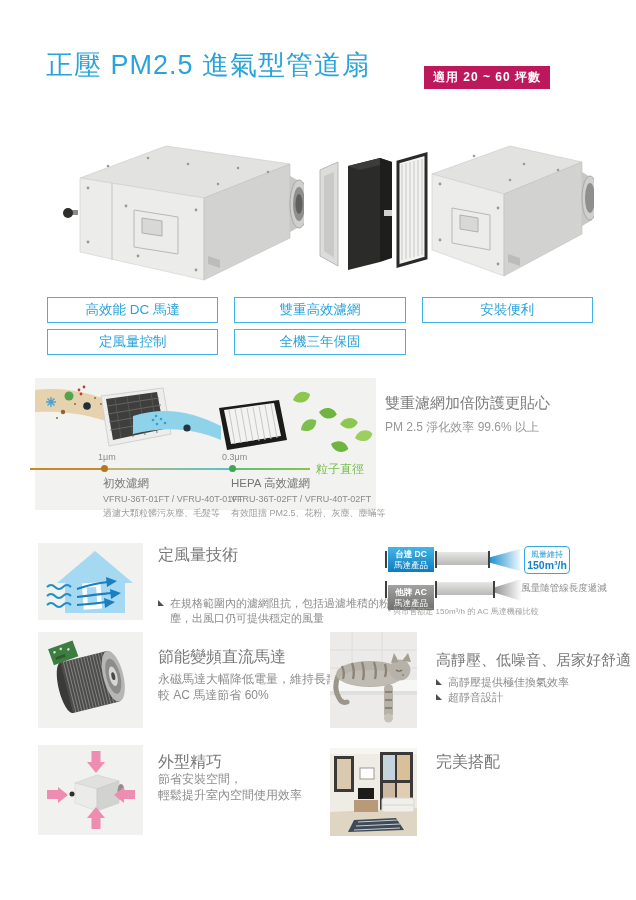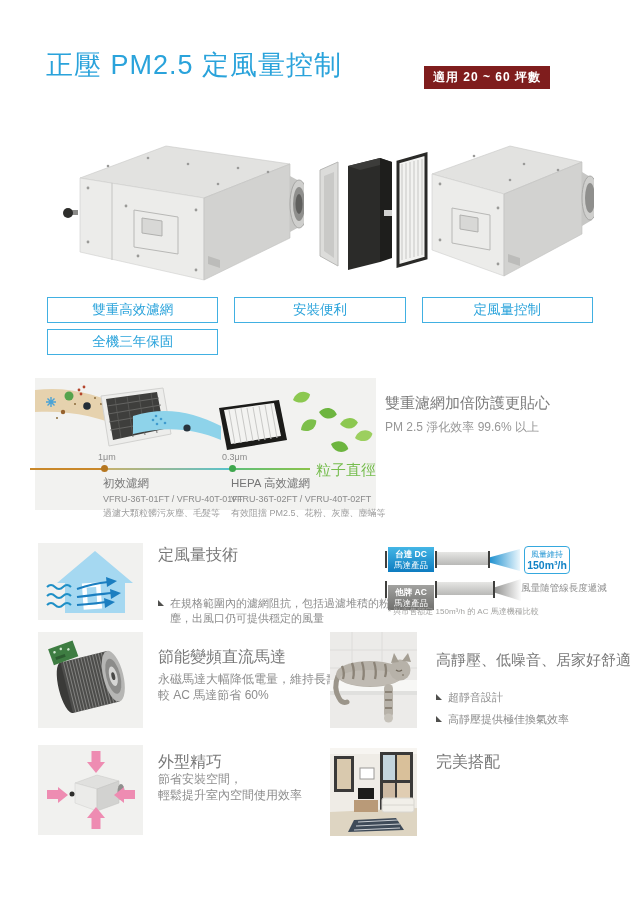--- a/index.html
+++ b/index.html
@@ -2,21 +2,21 @@
 <html><head>
 <meta charset="utf-8">
 <style>
   html,body{margin:0;padding:0;background:#fff;}
   .page{position:relative;width:636px;height:900px;background:#fff;overflow:hidden;
         font-family:"Liberation Sans","DejaVu Sans",sans-serif;}
   .abs{position:absolute;}
 
   
   .title{left:46px;top:47px;font-size:27px;color:#2aa3db;letter-spacing:1px;white-space:nowrap;}
-  .badge{left:424px;top:66px;background:#7f1d1d;color:#fff;font-size:12px;font-weight:bold;
+  .badge{left:424px;top:66px;background:#be185d;color:#fff;font-size:12px;font-weight:bold;
          padding:3px 9px;letter-spacing:1px;white-space:nowrap;}
 
   
   .product-1{left:38px;top:114px;}
   .product-2{left:314px;top:112px;}
 
   
   .features{left:47px;top:297px;width:546px;display:grid;grid-template-columns:repeat(3,1fr);gap:6px 16px;}
   .feature-btn{height:24px;line-height:24px;border:1px solid #41b0e2;color:#2aa3db;
                font-size:13.5px;text-align:center;background:#fff;cursor:pointer;}
@@ -26,21 +26,21 @@
   .tl-seg{height:2px;top:468px;}
   .tl-seg1{left:30px;width:74px;background:#c9882a;}
   .tl-seg2{left:104px;width:129px;background:linear-gradient(90deg,#c9b06a,#56c3ce);}
   .tl-seg3{left:233px;width:77px;background:linear-gradient(90deg,#5fbf7a,#8bc34a);}
   .tl-dot{width:7px;height:7px;border-radius:50%;top:465px;}
   .tl-dot1{left:101px;background:#b5761f;}
   .tl-dot2{left:229px;background:#3ea74d;}
   .tl-tick{top:452px;font-size:9px;color:#8c8c8c;}
   .tl-tick1{left:98px;}
   .tl-tick2{left:222px;}
-  .tl-axis-label{left:316px;top:461px;font-size:15px;color:#76bd4e;white-space:nowrap;}
+  .tl-axis-label{left:316px;top:461px;font-size:12px;color:#76bd4e;white-space:nowrap;}
   .finfo{color:#8a8a8a;}
   .finfo1{left:103px;top:476px;width:127px;}
   .finfo2{left:231px;top:476px;width:143px;}
   .finfo .name{font-size:11.5px;color:#767676;margin-bottom:3px;white-space:nowrap;}
   .finfo .models{font-size:9px;color:#8a8a8a;margin-bottom:3px;white-space:nowrap;}
   .finfo .desc{font-size:9px;color:#9c9c9c;white-space:nowrap;}
   .dual-heading{left:385px;top:394px;font-size:15px;color:#7b7b7b;}
   .dual-sub{left:385px;top:419px;font-size:12px;color:#979797;}
 
   
@@ -77,38 +77,38 @@
   .cmp-ac-result{left:520px;top:581px;width:88px;font-size:9.5px;color:#8c8c8c;text-align:center;line-height:13px;}
   .cmp-note{left:388px;top:606px;font-size:8px;color:#a3a3a1;white-space:nowrap;}
 
   
   .motor-panel{left:38px;top:632px;width:105px;height:96px;background:#f1f1ef;
                display:flex;align-items:center;justify-content:center;}
   .motor-heading{left:158px;top:647px;}
   .motor-body{left:158px;top:671px;width:210px;font-size:12px;color:#8d8d8d;line-height:16px;}
   .cat-photo{left:330px;top:632px;width:87px;height:96px;overflow:hidden;}
   .quiet-heading{left:436px;top:651px;font-size:15px;color:#787878;white-space:nowrap;}
-  .quiet-b1{left:436px;top:712px;}
+  .quiet-b1{left:436px;top:675px;}
   .quiet-b2{left:436px;top:690px;}
 
   
   .compact-panel{left:38px;top:745px;width:105px;height:90px;background:#f1f1ef;
                  display:flex;align-items:center;justify-content:center;}
   .compact-heading{left:158px;top:752px;}
   .compact-body{left:158px;top:771px;font-size:12px;color:#8d8d8d;line-height:16px;white-space:nowrap;}
   .room-photo{left:330px;top:748px;width:87px;height:88px;overflow:hidden;}
   .match-heading{left:436px;top:752px;}
   .match-body{left:436px;top:771px;width:180px;font-size:11.5px;color:#8d8d8d;line-height:16px;white-space:nowrap;}
 </style>
 </head>
 <body>
 
 <div class="page">
 
-  <div class="abs title">正壓 PM2.5 定風量控制</div>
+  <div class="abs title">正壓 PM2.5 進氣型管道扇</div>
   <div class="abs badge">適用 20 ~ 60 坪數</div>
 
   <svg class="abs product-1" width="266" height="180" viewBox="0 0 266 180">
     <polygon points="42,64 128,32 252,50 166,84" fill="#e2e2e0" stroke="#c8c8c6" stroke-width="0.6"></polygon>
     <polygon points="42,64 166,84 166,166 42,138" fill="#ececea" stroke="#cfcfcd" stroke-width="0.6"></polygon>
     <polygon points="166,84 252,50 252,124 166,166" fill="#d2d2d0" stroke="#c0c0be" stroke-width="0.6"></polygon>
     <polygon points="252,62 263,68 263,112 252,118" fill="#c7c7c5"></polygon>
     <ellipse cx="261" cy="90" rx="9" ry="24" fill="#cfcfcd" stroke="#a8a8a6"></ellipse>
     <ellipse cx="261" cy="90" rx="6" ry="17" fill="#8f8f8d"></ellipse>
     <ellipse cx="261" cy="90" rx="3.5" ry="10" fill="#5f5f5d"></ellipse>
@@ -158,20 +158,21 @@
       <circle cx="184" cy="152" r="1.4"></circle>
         <circle cx="160" cy="44" r="1.3"></circle>
         <circle cx="210" cy="52" r="1.3"></circle>
       <circle cx="244" cy="58" r="1.3"></circle>
         <circle cx="196" cy="68" r="1.3"></circle>
     </g>
     <polygon points="194,142 206,146 206,154 194,150" fill="#bcbcba"></polygon>
   </svg>
 
   <div class="abs features">
+    <div class="feature-btn">高效能 DC 馬達</div>
     <div class="feature-btn">雙重高效濾網</div>
     <div class="feature-btn">安裝便利</div>
     <div class="feature-btn">定風量控制</div>
     <div class="feature-btn">全機三年保固</div>
   </div>
 
   <div class="abs filter-panel">
     <svg width="341" height="88" viewBox="0 0 341 88">
       <path d="M0,12 C34,8 62,16 96,32 L96,52 C62,38 34,32 0,34 Z" fill="#e6d2ae"></path>
       <path d="M16,19v10M11,24h10M12.5,20.5l7,7M19.5,20.5l-7,7" stroke="#4aa3d6" stroke-width="1.4"></path>

